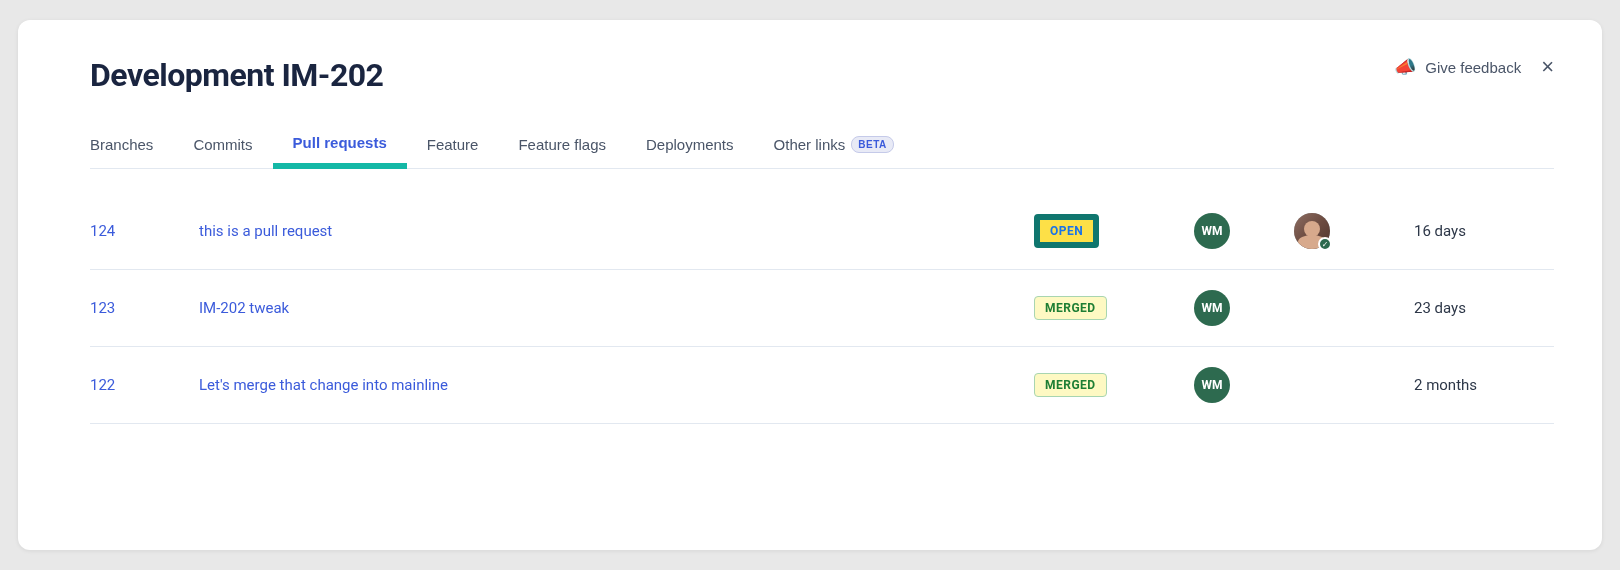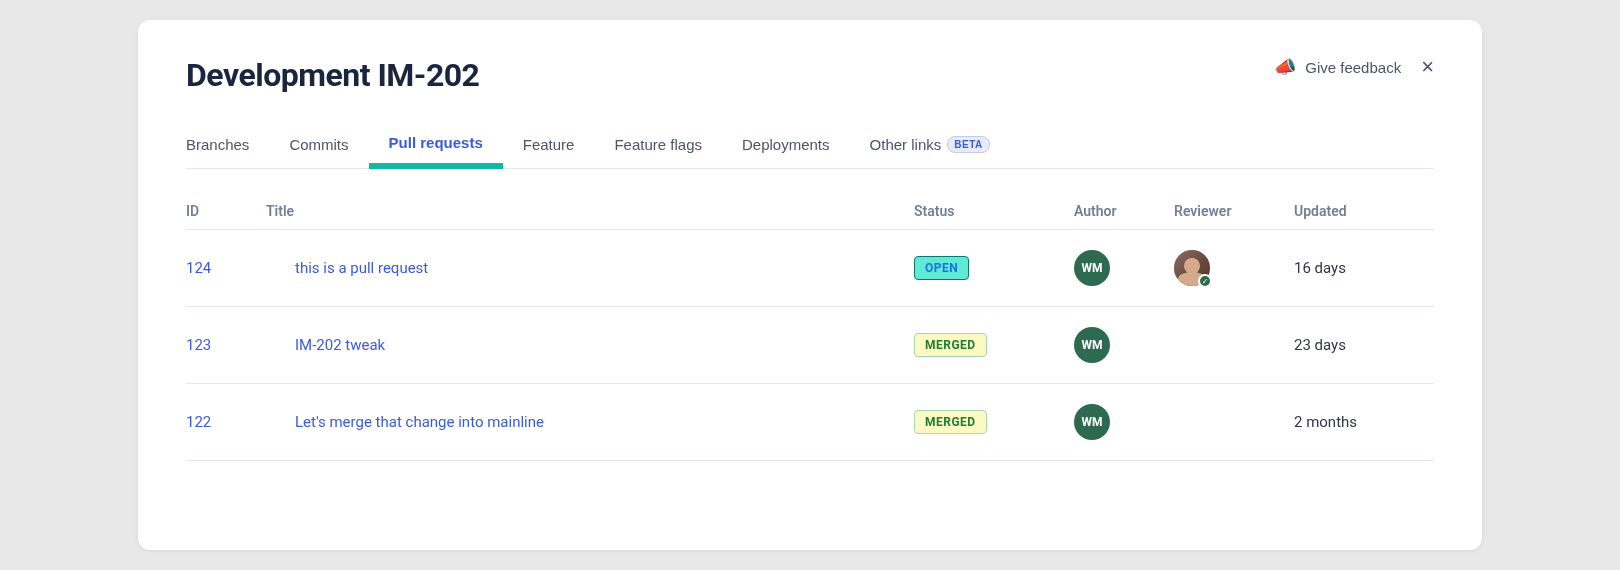--- a/index.html
+++ b/index.html
@@ -7,23 +7,23 @@
       background: #e8e8e8;
       display: flex;
       align-items: center;
       justify-content: center;
       min-height: 100vh;
       font-family: -apple-system, BlinkMacSystemFont, 'Segoe UI', Roboto, sans-serif;
     }
     .card {
       background: #fff;
       border-radius: 12px;
-      width: 1344px;
+      width: 1584px;
       min-height: 530px;
-      padding: 36px 48px 36px 48px;
+      padding: 36px 48px 36px 72px;
       position: relative;
       box-shadow: 0 1px 4px rgba(0,0,0,0.08);
     }
     .card-header {
       display: flex;
       align-items: flex-start;
       justify-content: space-between;
       margin-bottom: 28px;
     }
     .page-title {
@@ -134,23 +134,23 @@
     .col-status { display: flex; align-items: center; }
     .status-badge {
       display: inline-block;
       padding: 4px 10px;
       border-radius: 4px;
       font-size: 12px;
       font-weight: 700;
       letter-spacing: 0.5px;
     }
     .status-open {
-      background: #5eead4;
+      background: #fde047;
       color: #1a73e8;
-      border: 1px solid #0f766e;
+      border: 6px solid #0f766e;
     }
     .status-merged {
       background: #fef9c3;
       color: #1e7e34;
       border: 1px solid #a8d5b0;
     }
     .col-author, .col-reviewer {
       display: flex;
       align-items: center;
     }
@@ -258,28 +258,20 @@
     <button class="tab">
       <span>Deployments</span>
     </button>
     <button class="tab">
       <span>Other links</span>
       <span class="beta-badge">BETA</span>
     </button>
   </div>
 
   <div class="table-container">
-    <div class="table-header">
-      <div>ID</div>
-      <div>Title</div>
-      <div>Status</div>
-      <div>Author</div>
-      <div>Reviewer</div>
-      <div>Updated</div>
-    </div>
 
     <div class="table-row">
       <div class="col-id">124</div>
       <div class="col-title">this is a pull request</div>
       <div class="col-status">
         <span class="status-badge status-open">OPEN</span>
       </div>
       <div class="col-author">
         <div class="avatar-circle">
           <span>WM</span>

